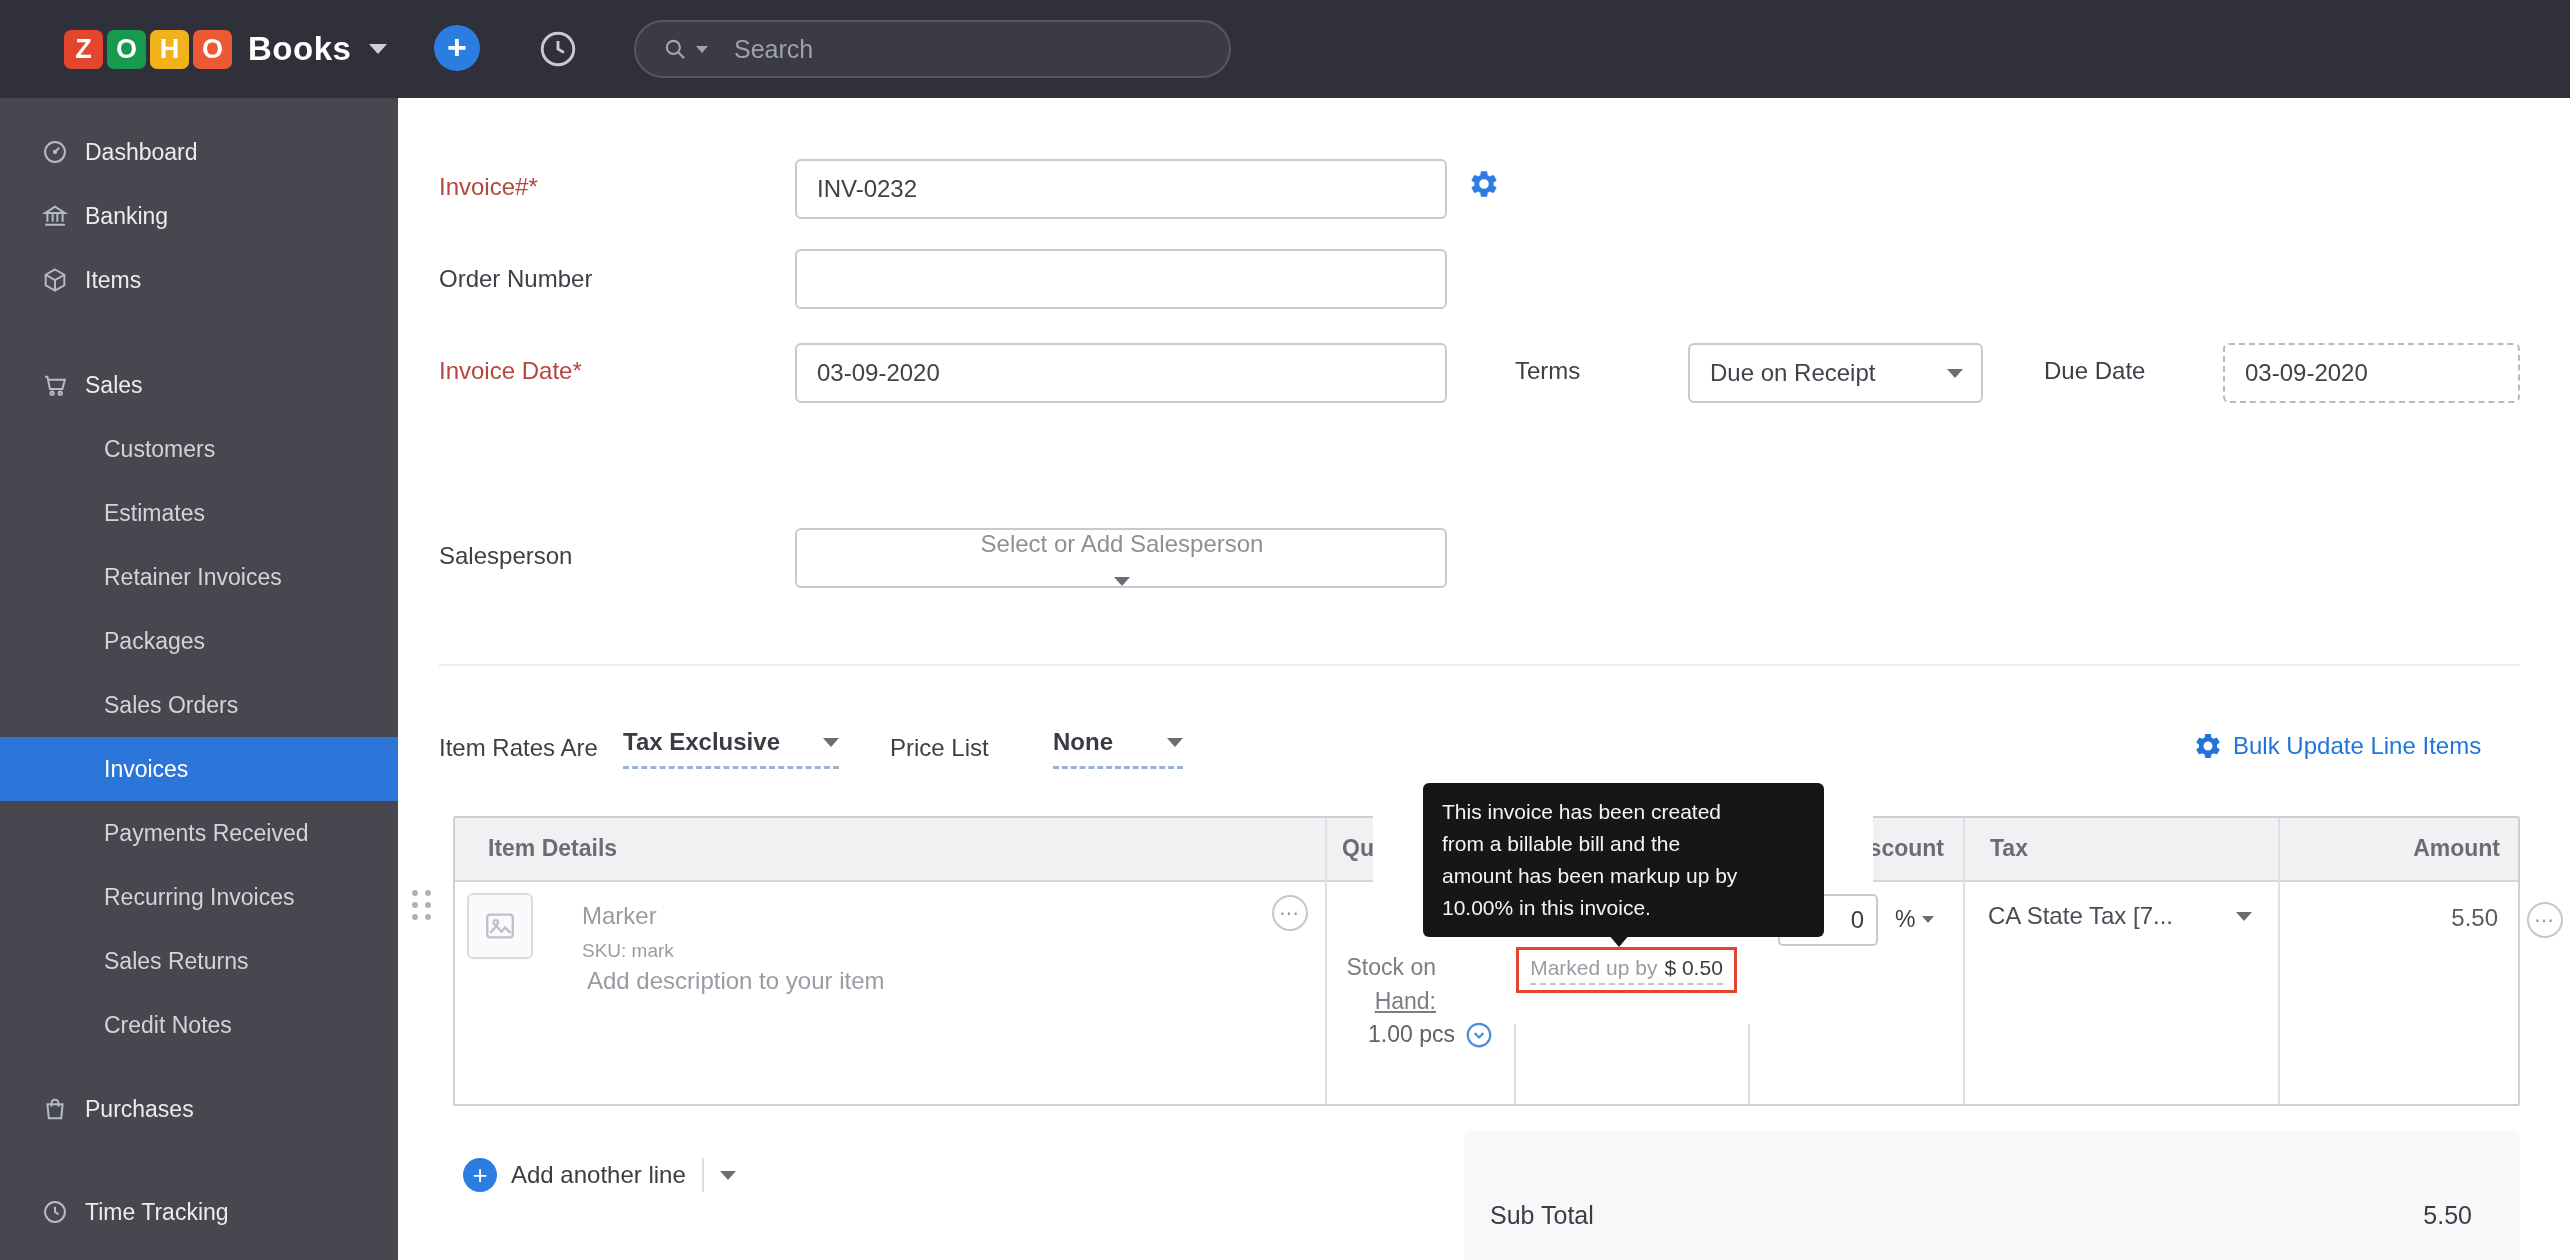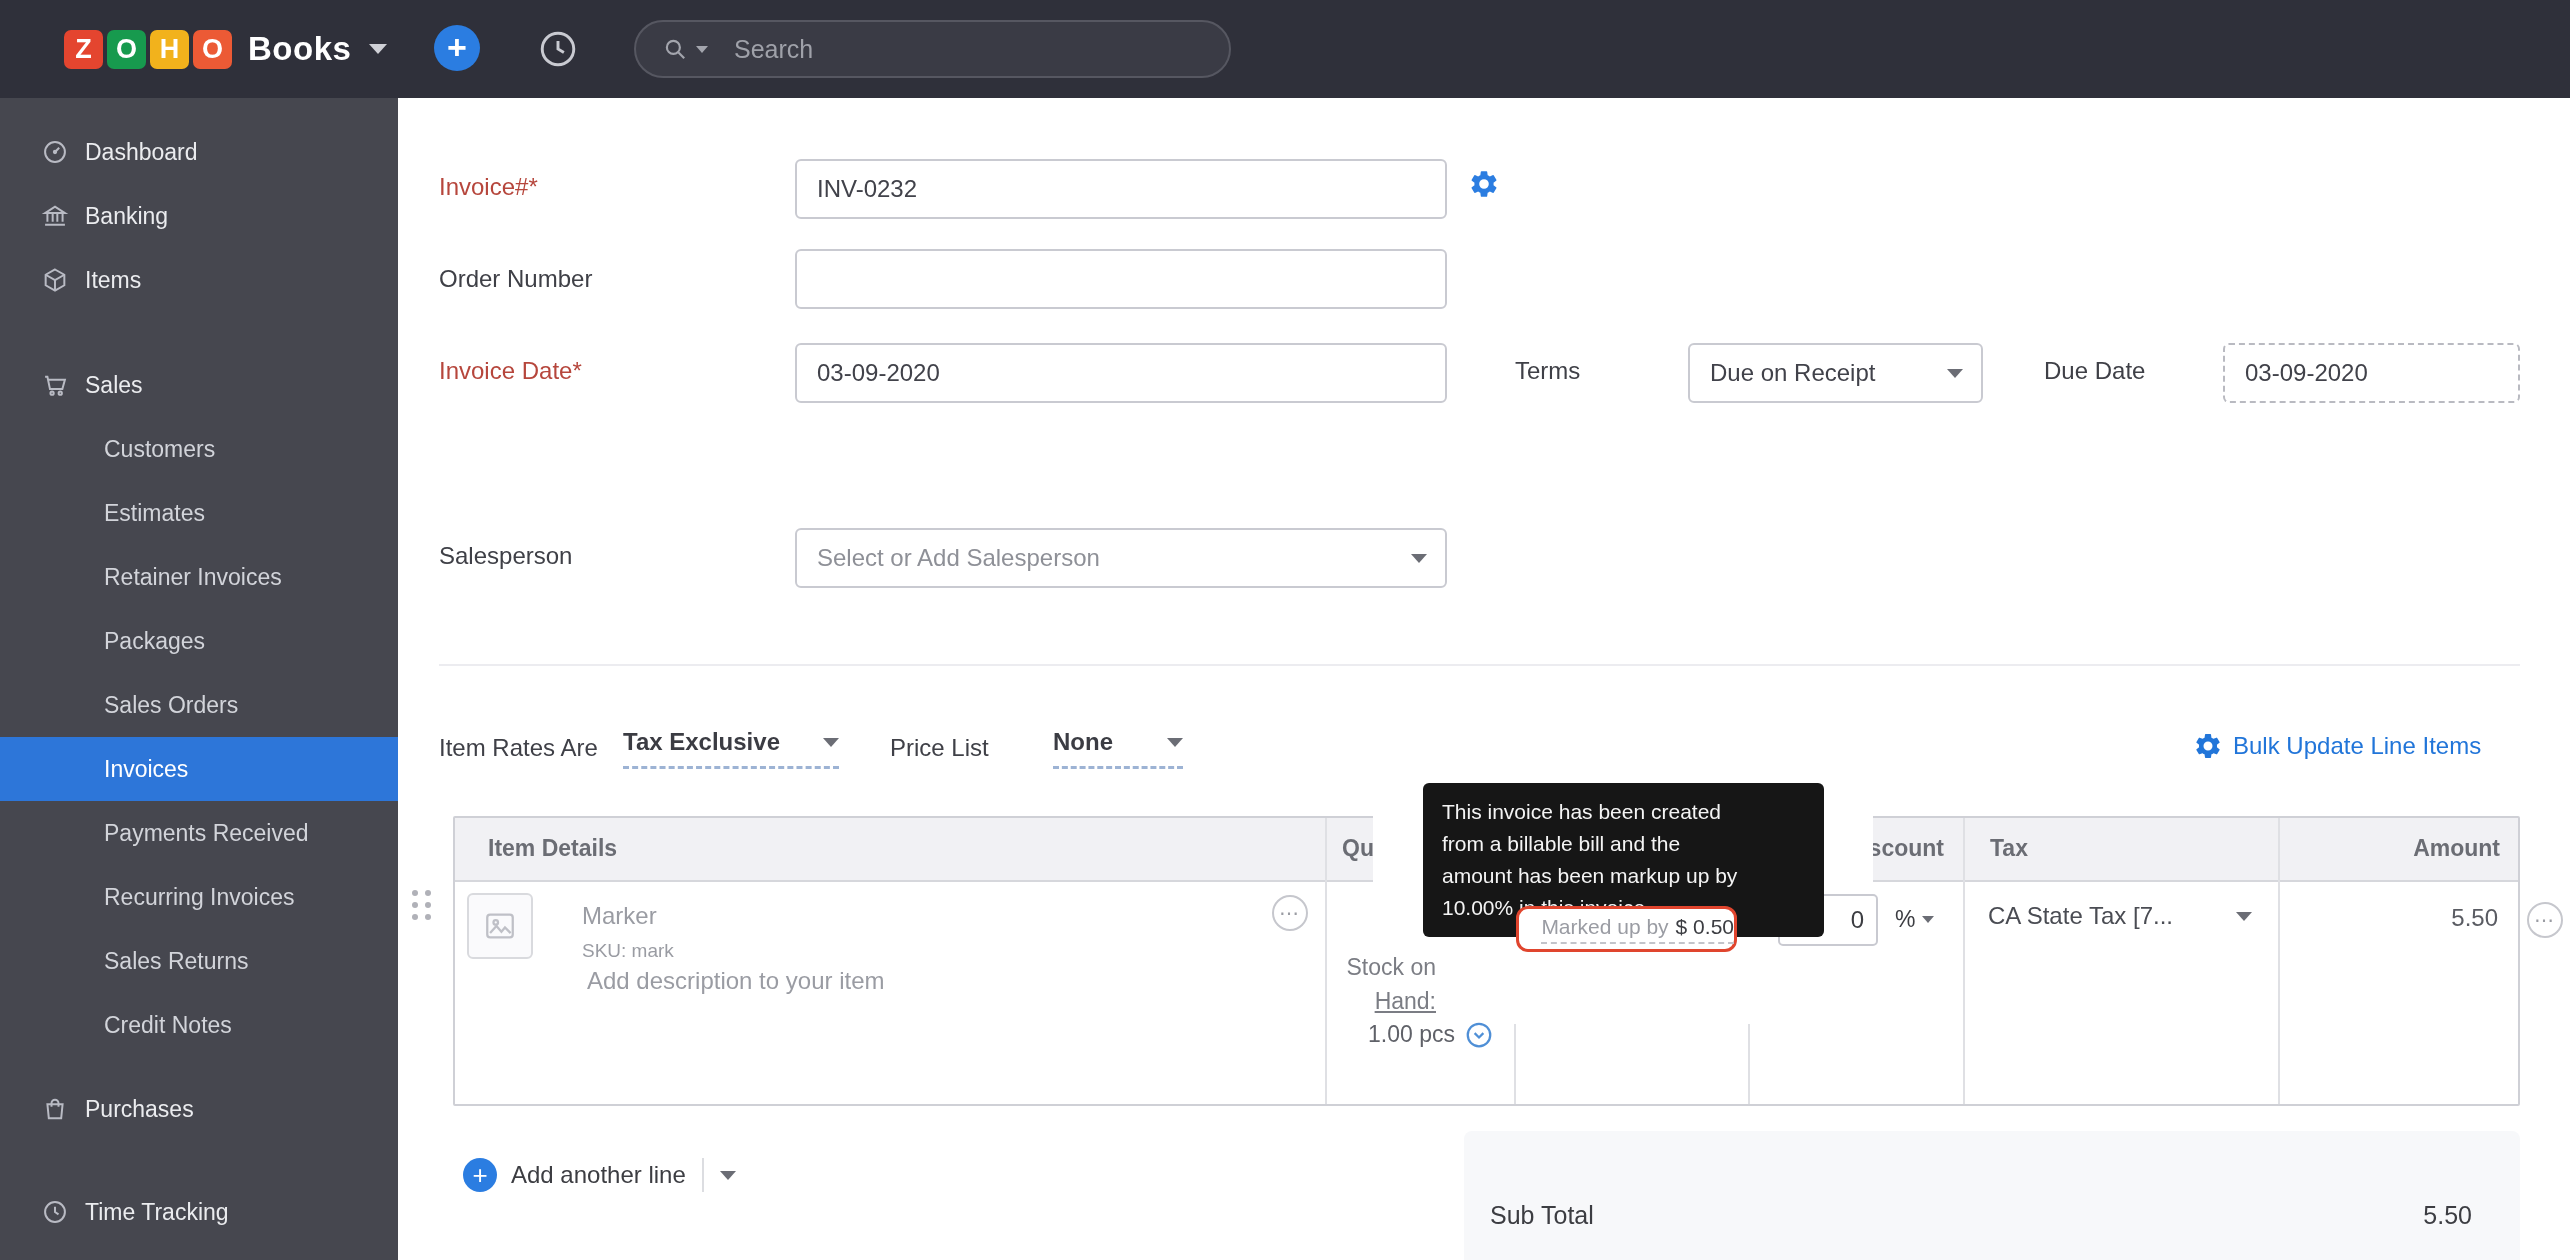--- a/index.html
+++ b/index.html
@@ -61,21 +61,21 @@
   .ellipsis-btn { position:absolute; width:36px; height:36px; border:2px solid #c6c7cd; border-radius:50%; display:flex; align-items:center; justify-content:center; color:#9a9ca3; font-size:20px; letter-spacing:2px; cursor:pointer; background:#fff; }
   .img-ph { position:absolute; width:66px; height:66px; border:2px solid #d9dade; border-radius:6px; background:#fafafc; display:flex; align-items:center; justify-content:center; }
   .drag-handle { position:absolute; display:grid; grid-template-columns:6px 6px; grid-gap:6px 7px; cursor:grab; }
   .drag-handle span { width:6px; height:6px; border-radius:50%; background:#b0b1b8; }
 
   
   .white-overlay { position:absolute; left:975px; top:653px; width:500px; height:273px; background:#ffffff; z-index:5; }
   .tooltip-box { position:absolute; left:1025px; top:685px; width:401px; background:#161616; border-radius:6px; padding:13px 19px; z-index:7; }
   .tooltip-box div { color:#f4f4f4; font-size:21px; line-height:32px; }
   .tooltip-arrow { position:absolute; left:1210px; top:836px; width:0; height:0; border-left:11px solid transparent; border-right:11px solid transparent; border-top:13px solid #161616; z-index:7; }
-  .markup-box { position:absolute; left:1118px; top:808px; width:221px; height:46px; border:3px solid #e0452e; border-radius:12px; background:#fff; display:flex; align-items:center; justify-content:flex-end; z-index:7; }
+  .markup-box { position:absolute; left:1118px; top:849px; width:221px; height:46px; border:3px solid #e0452e; border-radius:0; background:#fff; display:flex; align-items:center; justify-content:center; z-index:7; }
   .markup-inner { display:flex; gap:7px; border-bottom:2px dashed #c3c4ca; padding-bottom:3px; font-size:21px; }
   .markup-label { color:#9a9ca3; } .markup-value { color:#3c3d42; }
 
   .stock-txt { position:absolute; text-align:right; font-size:23px; color:#7b7d84; z-index:6; }
   .qty-chev { position:absolute; z-index:6; cursor:pointer; }
 
   .disc-input { position:absolute; left:1380px; top:796px; width:100px; height:52px; border:2px solid #c9cad1; border-radius:5px; text-align:right; padding:0 12px; font-size:24px; color:#3c3d42; z-index:6; font-family:inherit; outline:none; background:#fff; }
   .disc-unit { position:absolute; left:1497px; top:808px; display:flex; align-items:center; gap:7px; font-size:23px; color:#3c3d42; z-index:6; cursor:pointer; }
   .mini-caret { width:0; height:0; border-left:6px solid transparent; border-right:6px solid transparent; border-top:7px solid #6b6d75; }
 
@@ -256,21 +256,21 @@
       <span>Due on Receipt</span>
       <span class="caret"></span>
     </div>
 
     <span class="field-label" style="left:1646px; top:259px;">Due Date</span>
     <div class="dashed-box" style="left:1825px; top:245px; width:297px; height:60px;">
       <span>03-09-2020</span>
     </div>
 
     <span class="field-label" style="left:41px; top:444px;">Salesperson</span>
-    <div class="select" style="left:397px; top:430px; width:652px; height:60px;">
+    <div class="select" style="left:397px; top:430px; width:652px; height:60px;flex-direction:column;">
       <span class="ph">Select or Add Salesperson</span>
       <span class="caret"></span>
     </div>
 
     <div class="divider" style="left:41px; top:566px; width:2081px;"></div>
 
     <span class="field-label" style="left:41px; top:636px;">Item Rates Are</span>
     <div class="inline-dd" style="left:225px; top:630px; width:216px;">
       <span>Tax Exclusive</span>
       <span class="caret"></span>

